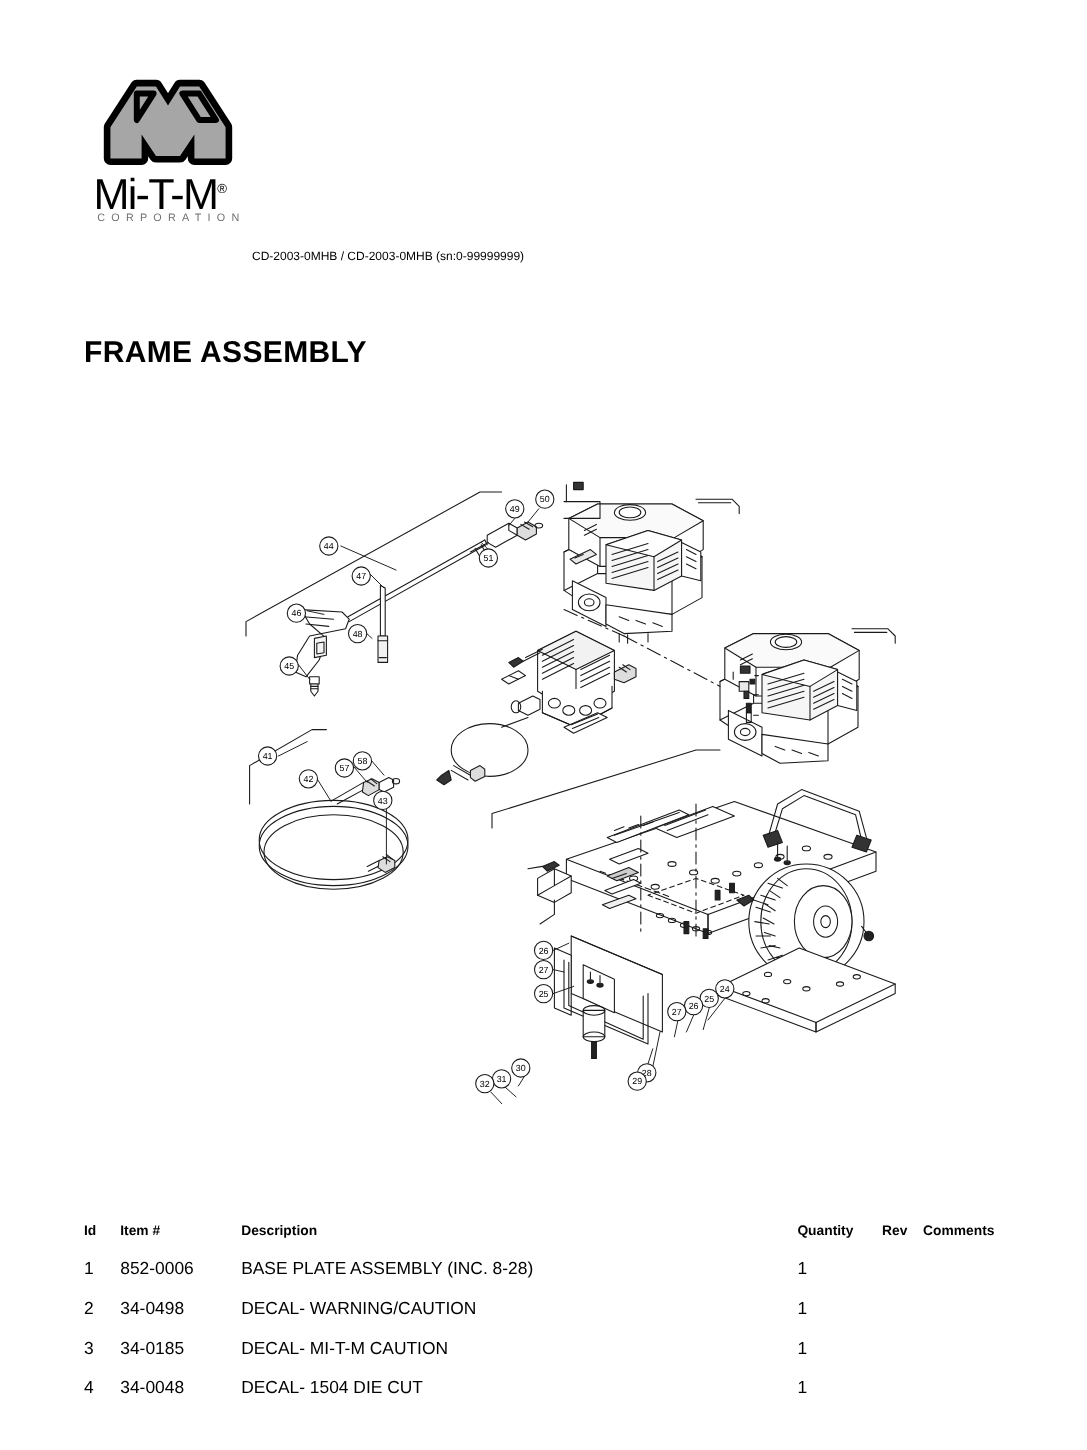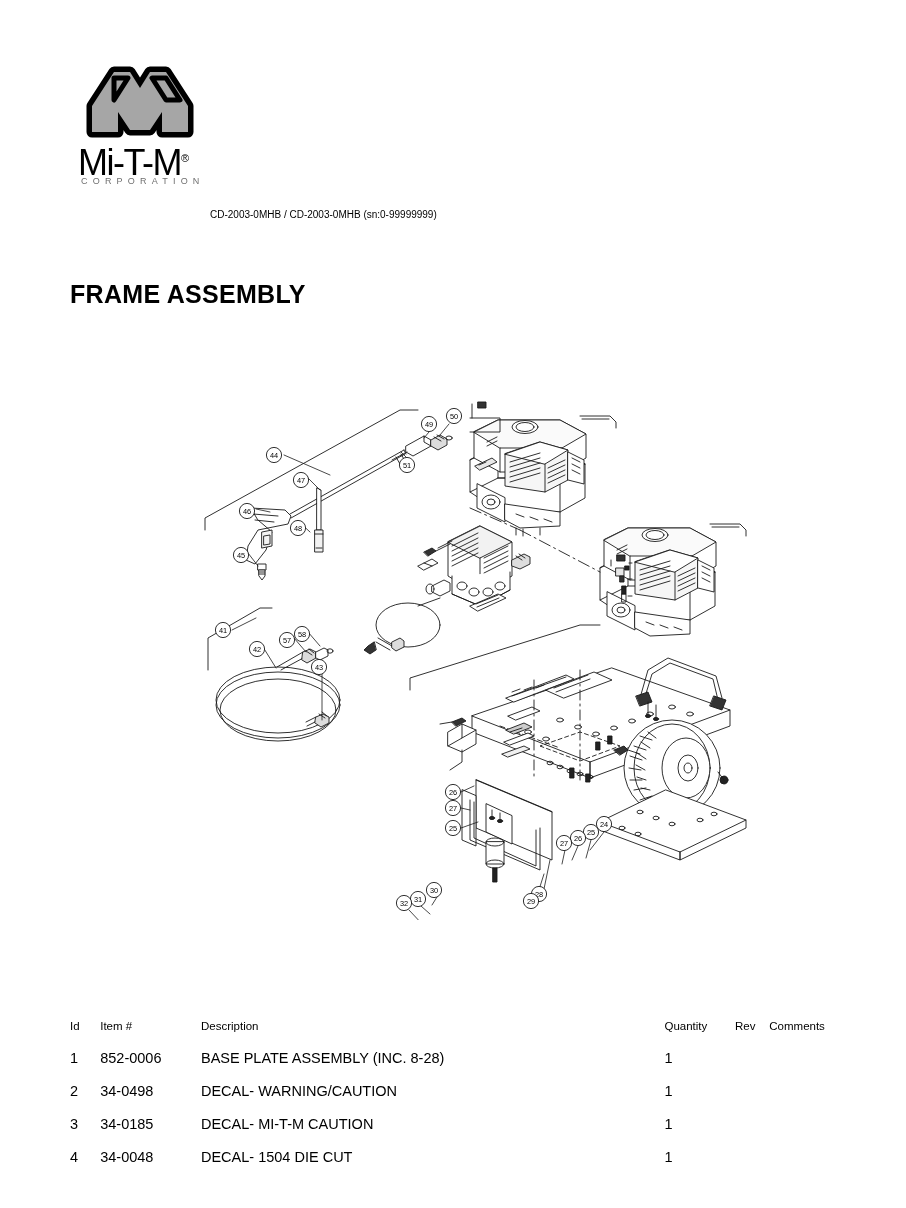--- a/index.html
+++ b/index.html
@@ -91,21 +91,21 @@
   
   #parts-table {
     position: absolute;
     left: 70px;
     top: 1020px;
     width: 790px;
     border-collapse: collapse;
   }
   #parts-table th {
     font-size: 11.5px;
-    font-weight: normal;
+    font-weight: bold;
     text-align: left;
     padding: 0 0 10px 0;
     white-space: nowrap;
   }
   #parts-table td {
     font-size: 14.5px;
     text-align: left;
     padding: 8px 0 9px 0;
     white-space: nowrap;
   }

